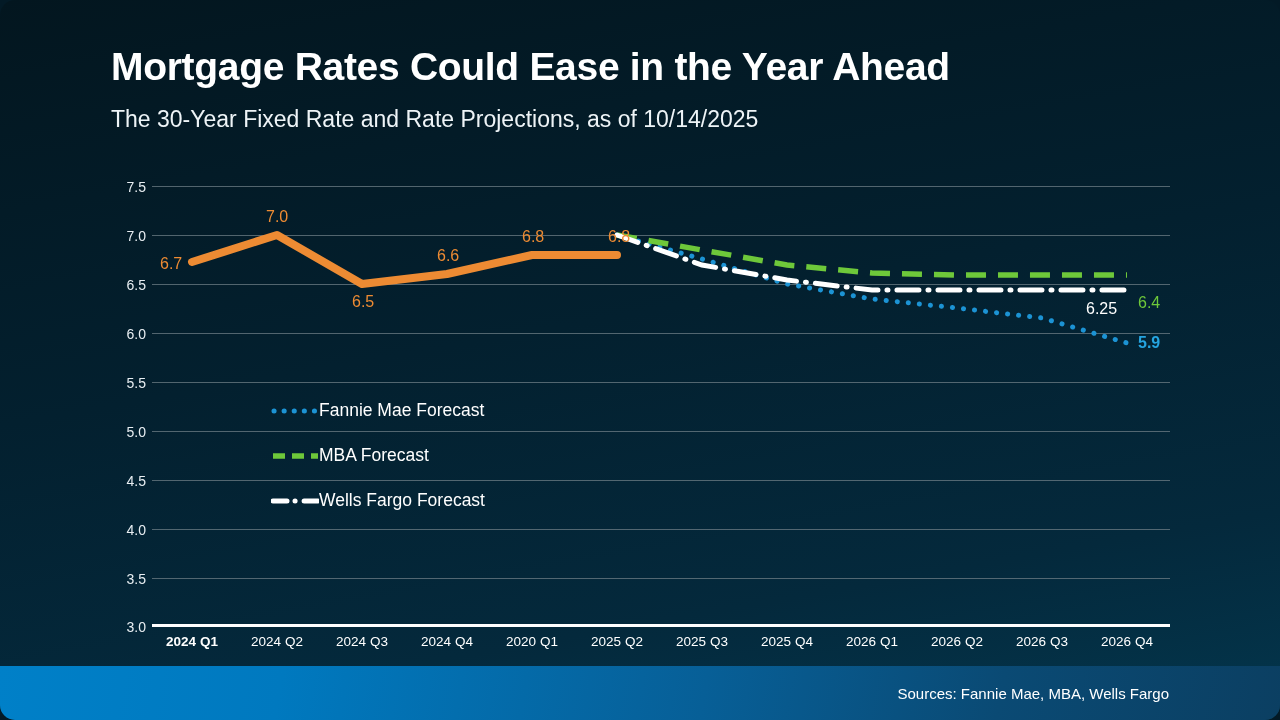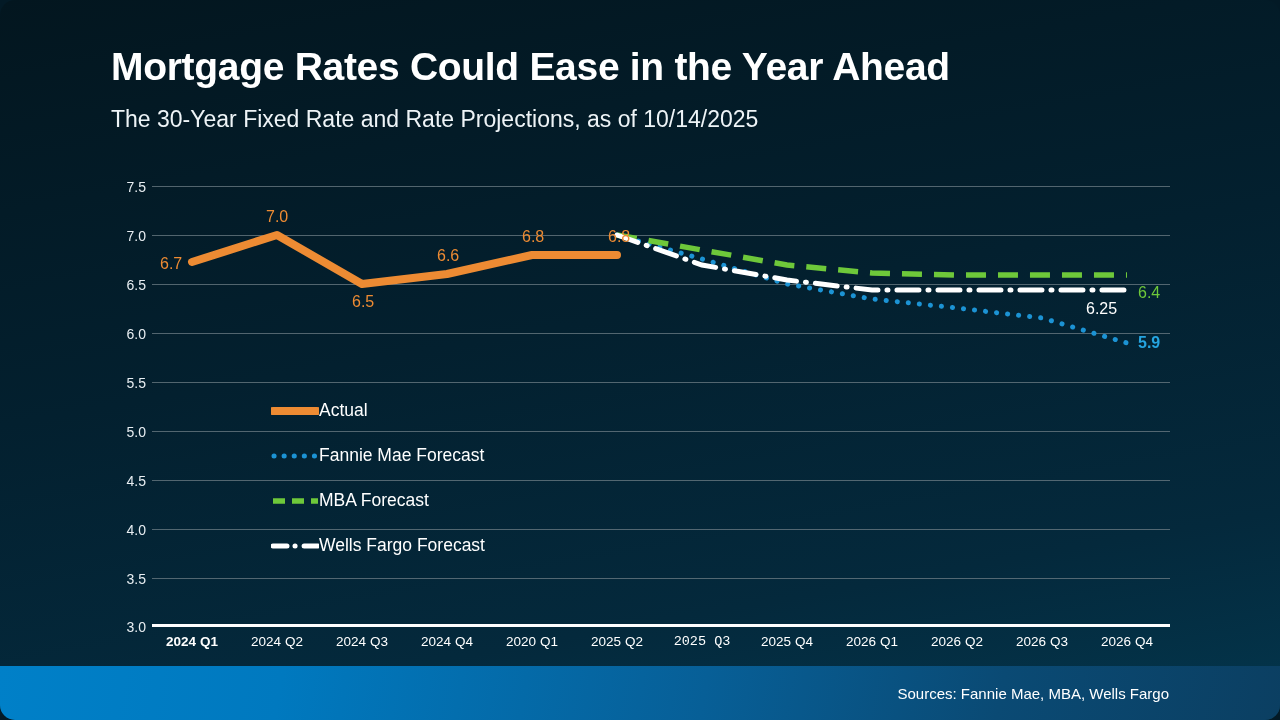--- a/index.html
+++ b/index.html
@@ -118,47 +118,39 @@
       <path d="M 192,262 L 277,235 L 362,284 L 447,274 L 532,255 L 617,255" fill="none" stroke="#ed8b33" stroke-width="8" stroke-linecap="round" stroke-linejoin="round"></path>
     </svg>
 
     <div class="plabel actual" style="left:160px; top:256px;">6.7</div>
     <div class="plabel actual" style="left:266px; top:209px;">7.0</div>
     <div class="plabel actual" style="left:352px; top:294px;">6.5</div>
     <div class="plabel actual" style="left:437px; top:248px;">6.6</div>
     <div class="plabel actual" style="left:522px; top:229px;">6.8</div>
     <div class="plabel actual" style="left:608px; top:229px;">6.8</div>
 
-    <div class="plabel mba" style="left:1138px; top:285px;">6.4</div>
+    <div class="plabel mba" style="left:1138px; top:295px;">6.4</div>
     <div class="plabel wf" style="left:1086px; top:301px;">6.25</div>
     <div class="plabel fm" style="left:1138px; top:335px;font-weight:bold;">5.9</div>
 
     <div class="xlabel" style="left:137px;font-weight:bold;">2024 Q1</div>
     <div class="xlabel" style="left:222px;">2024 Q2</div>
     <div class="xlabel" style="left:307px;">2024 Q3</div>
     <div class="xlabel" style="left:392px;">2024 Q4</div>
     <div class="xlabel" style="left:477px;">2020 Q1</div>
     <div class="xlabel" style="left:562px;">2025 Q2</div>
-    <div class="xlabel" style="left:647px;font-family:Liberation Mono, monospace;">2025 Q3</div>
+    <div class="xlabel" style="left:647px;">2025 Q3</div>
     <div class="xlabel" style="left:732px;">2025 Q4</div>
     <div class="xlabel" style="left:817px;">2026 Q1</div>
     <div class="xlabel" style="left:902px;">2026 Q2</div>
     <div class="xlabel" style="left:987px;">2026 Q3</div>
     <div class="xlabel" style="left:1072px;">2026 Q4</div>
 
     <div id="legend">
 
-      <div class="legrow">
-        <span class="legsample">
-          <svg width="48" height="14" viewBox="0 0 48 14" xmlns="http://www.w3.org/2000/svg">
-            <line x1="2" y1="7" x2="46" y2="7" stroke="#ed8b33" stroke-width="8" stroke-linecap="round"></line>
-          </svg>
-        </span>
-        <span class="legtext">Actual</span>
-      </div>
 
       <div class="legrow">
         <span class="legsample">
           <svg width="48" height="14" viewBox="0 0 48 14" xmlns="http://www.w3.org/2000/svg">
             <line x1="3" y1="7" x2="46" y2="7" stroke="#1c93d4" stroke-width="5" stroke-linecap="round" stroke-dasharray="0.1 10"></line>
           </svg>
         </span>
         <span class="legtext">Fannie Mae Forecast</span>
       </div>
 

